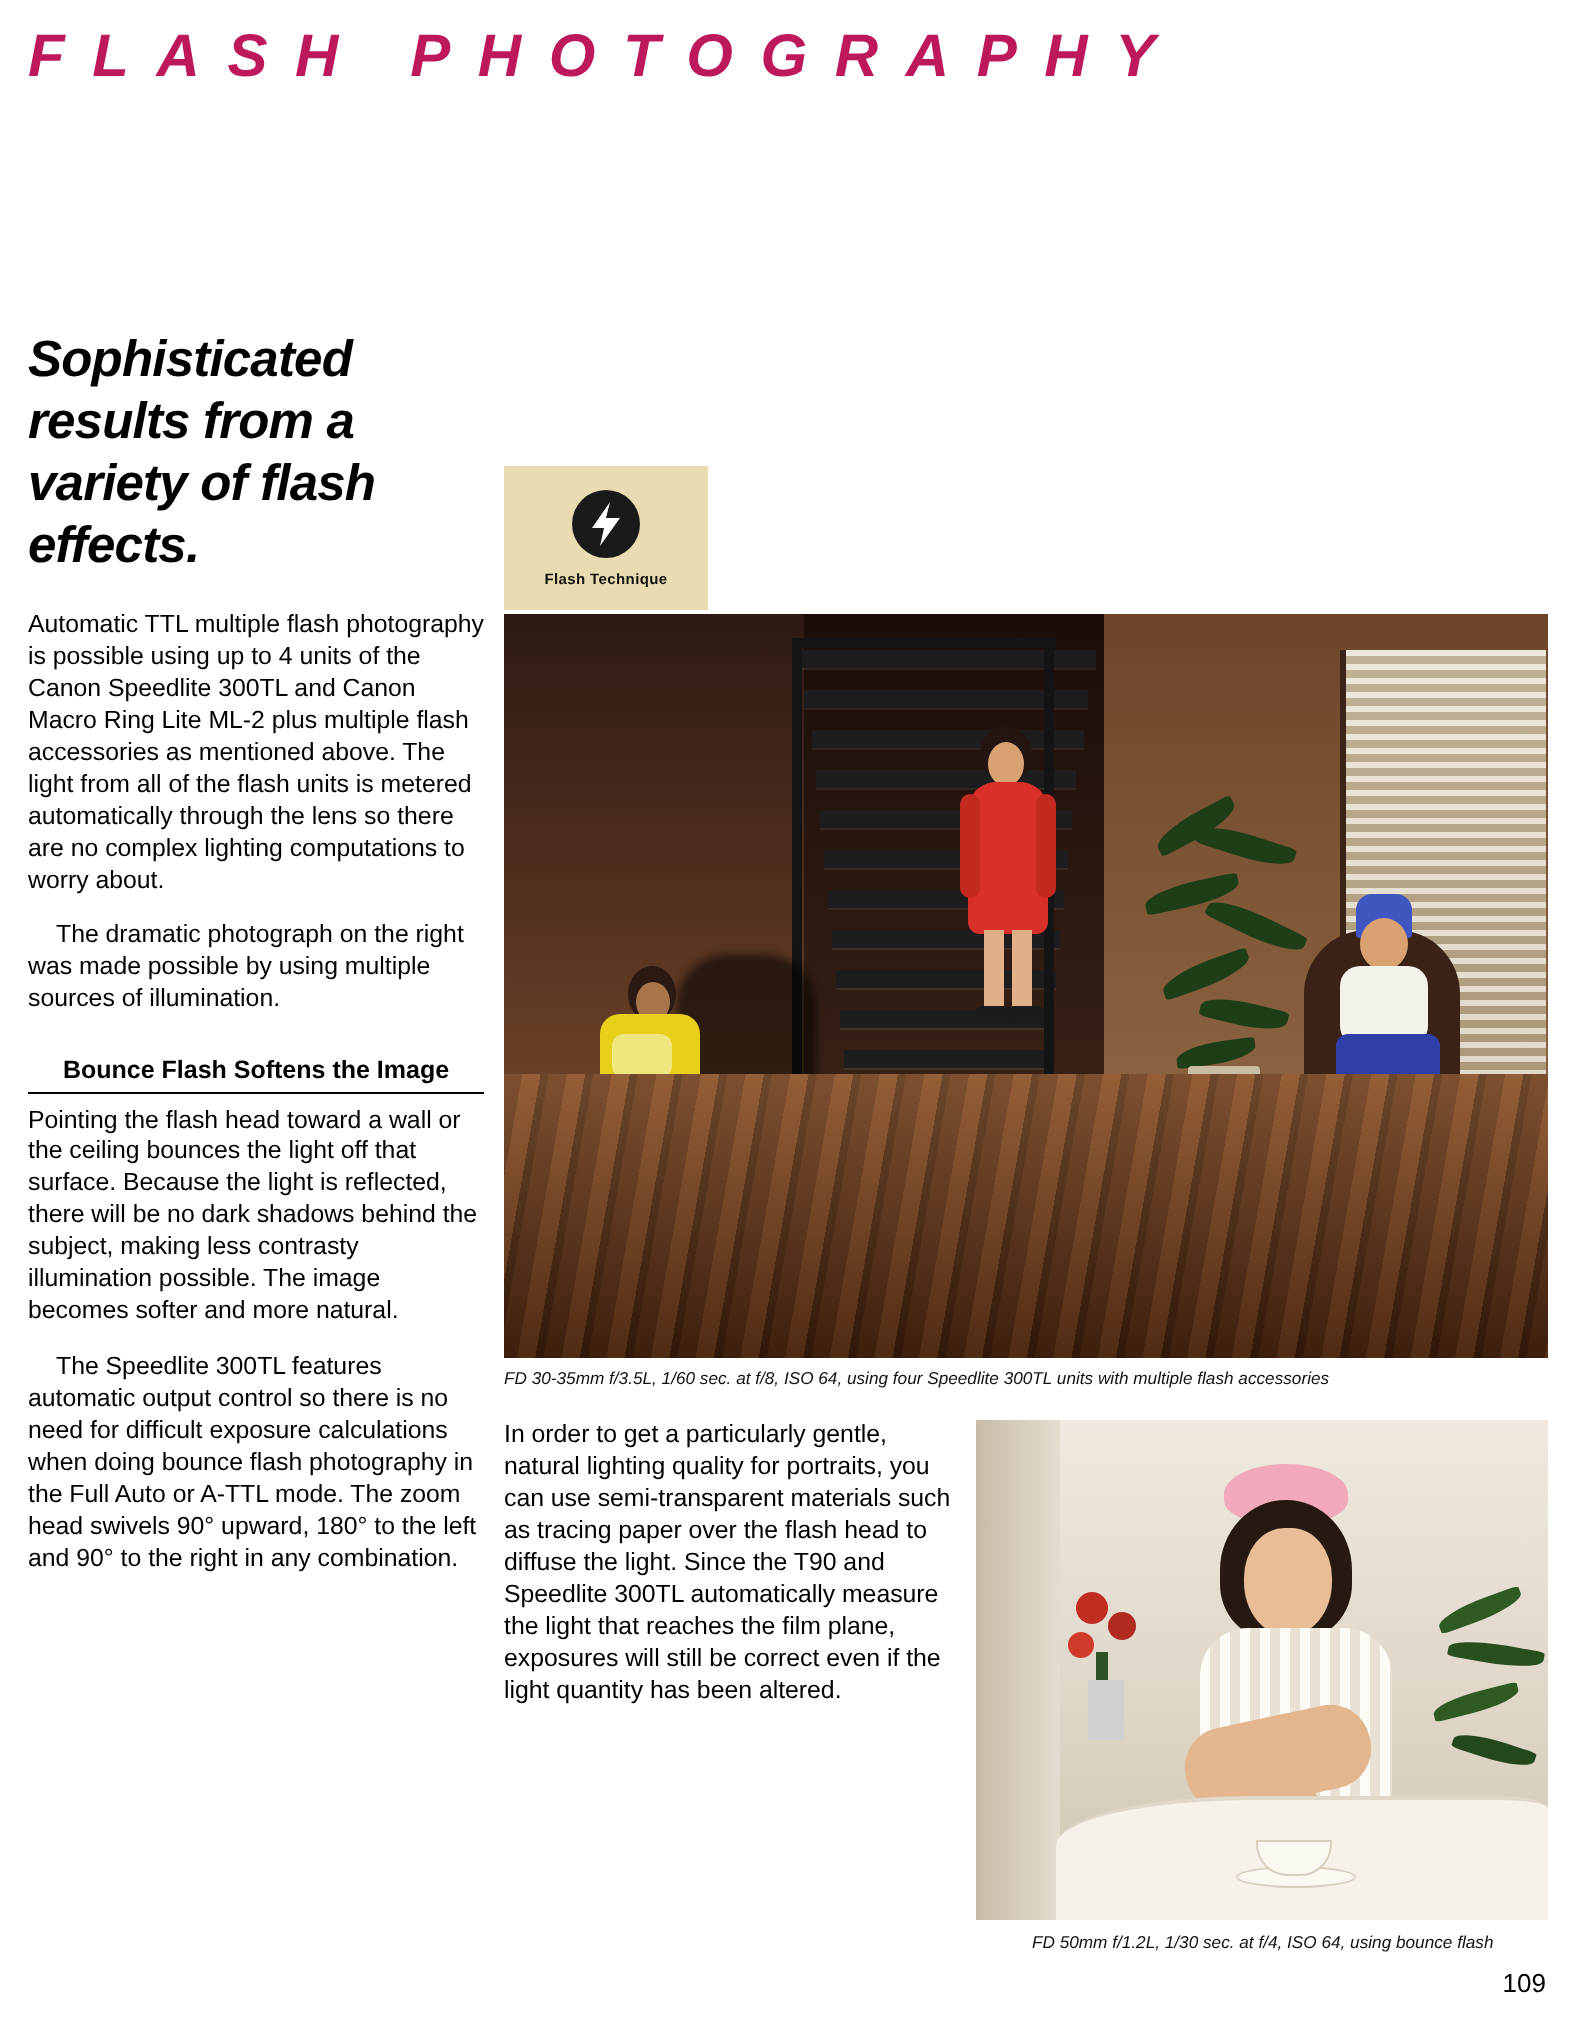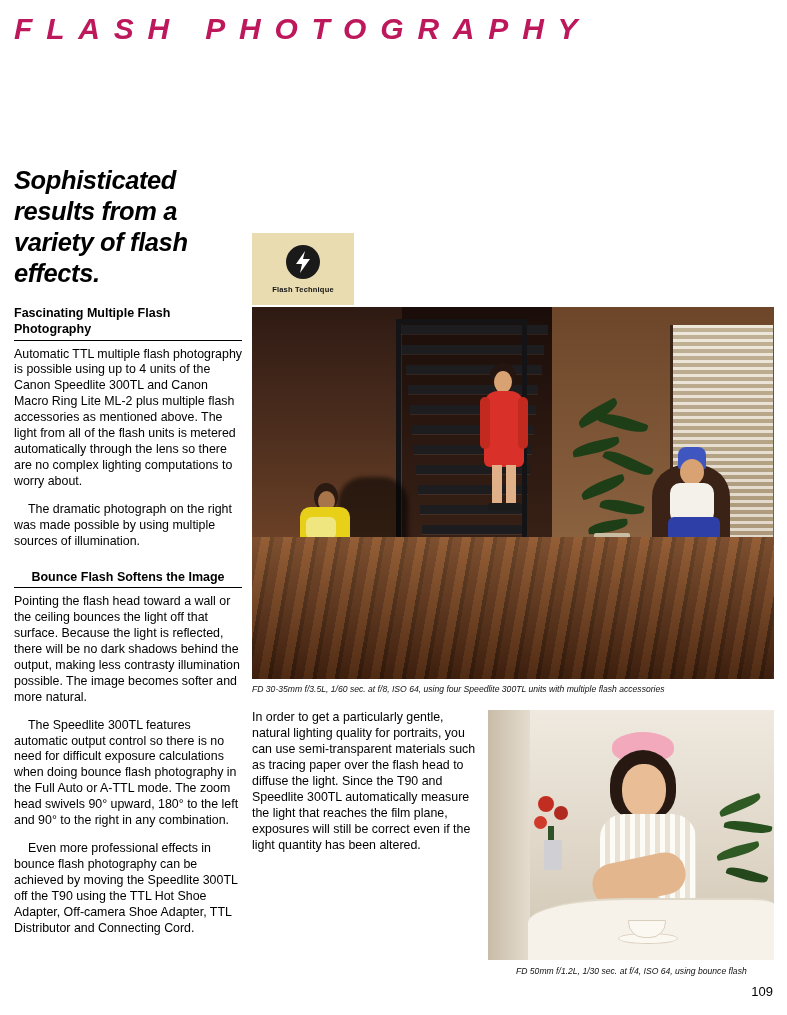--- a/index.html
+++ b/index.html
@@ -282,28 +282,26 @@
   }
 </style>
 </head>
 <body>
 
 <div id="running-head">FLASH PHOTOGRAPHY</div>
 
 <h1 id="headline">Sophisticated results from a variety of flash effects.</h1>
 
 <div id="left-col">
-  <span class="sub-head">Fascinating Multiple Flash Photography</span>
   <p class="body-text">Automatic TTL multiple flash photography is possible using up to 4 units of the Canon Speedlite 300TL and Canon Macro Ring Lite ML-2 plus multiple flash accessories as mentioned above. The light from all of the flash units is metered automatically through the lens so there are no complex lighting computations to worry about.</p>
   <p class="body-text">The dramatic photograph on the right was made possible by using multiple sources of illumination.</p>
 
   <span class="sub-head second">Bounce Flash Softens the Image</span>
-  <p class="body-text">Pointing the flash head toward a wall or the ceiling bounces the light off that surface. Because the light is reflected, there will be no dark shadows behind the output, making less contrasty illumination possible. The image becomes softer and more natural.</p>
+  <p class="body-text">Pointing the flash head toward a wall or the ceiling bounces the light off that surface. Because the light is reflected, there will be no dark shadows behind the subject, making less contrasty illumination possible. The image becomes softer and more natural.</p>
   <p class="body-text">The Speedlite 300TL features automatic output control so there is no need for difficult exposure calculations when doing bounce flash photography in the Full Auto or A-TTL mode. The zoom head swivels 90° upward, 180° to the left and 90° to the right in any combination.</p>
-  <p class="body-text">Even more professional effects in bounce flash photography can be achieved by moving the Speedlite 300TL off the T90 using the TTL Hot Shoe Adapter, Off-camera Shoe Adapter, TTL Distributor and Connecting Cord.</p>
 </div>
 
 <div id="flash-badge">
   <span class="disc">
     <svg width="20" height="24" viewBox="0 0 20 24" aria-hidden="true">
       <polygon points="12,1 3,14 9,14 7,23 17,9 10,9" fill="#ffffff"></polygon>
     </svg>
   </span>
   <span class="badge-label">Flash Technique</span>
 </div>

